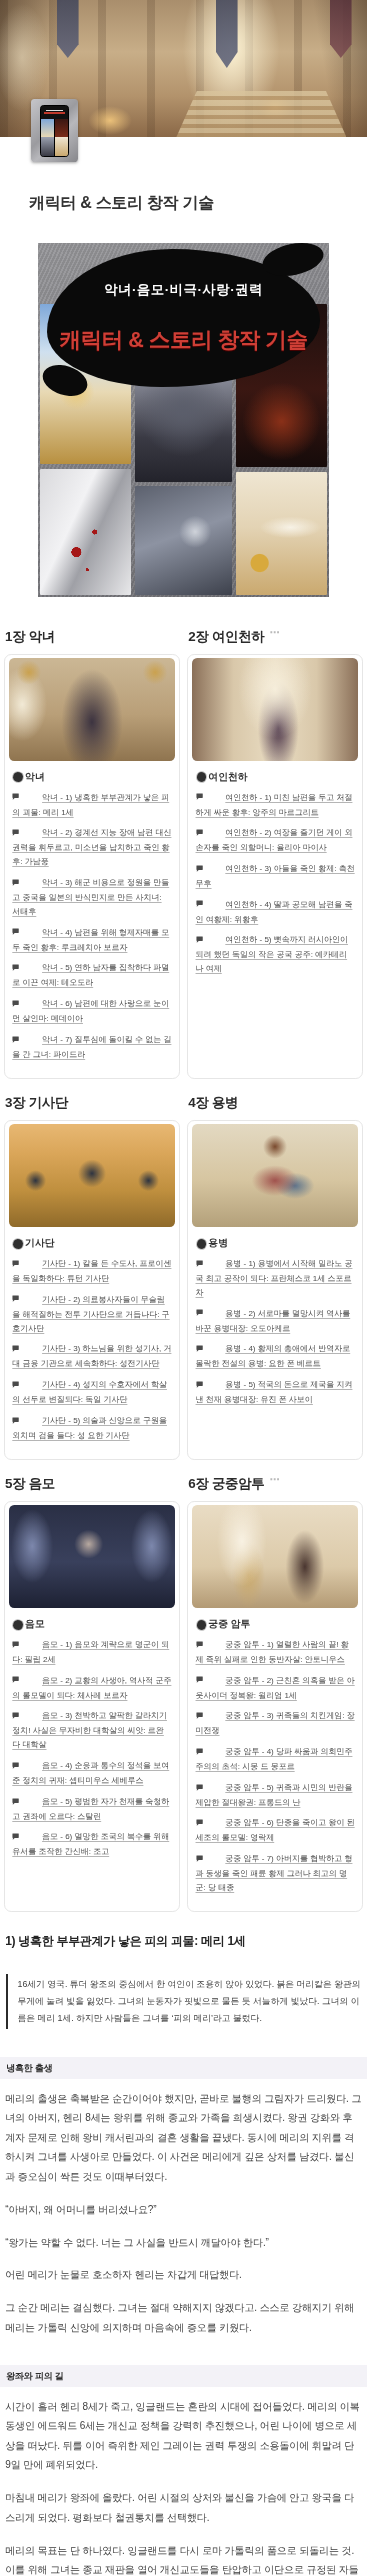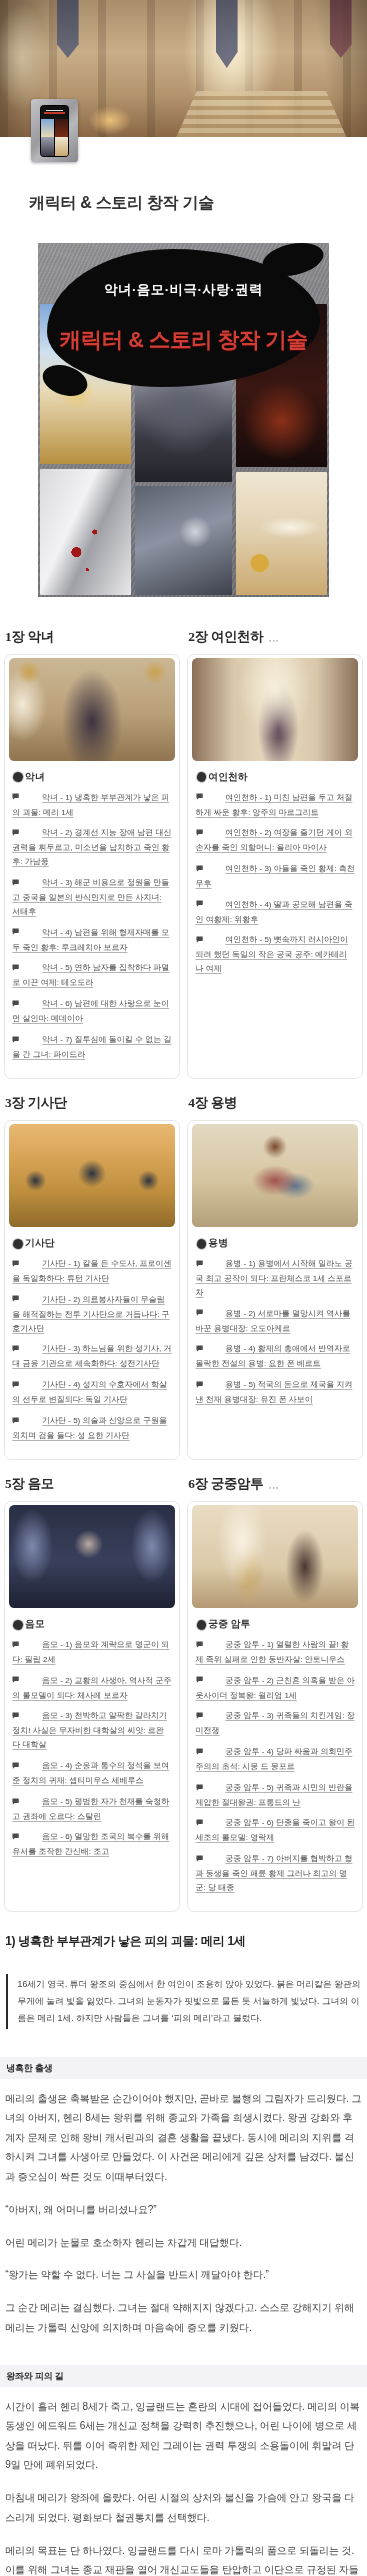--- a/index.html
+++ b/index.html
@@ -77,21 +77,21 @@
     display:flex;flex-direction:column;align-items:center;justify-content:center;gap:26px;}
   .splat:before,.splat:after{content:"";position:absolute;background:#0a0a0a;border-radius:50%;}
   .splat:before{width:46px;height:29px;left:-5.2px;bottom:-8.2px;transform:rotate(18deg);}
   .splat:after{width:62px;height:31px;right:-4.1px;top:-5.2px;transform:rotate(-12deg);}
   .cover-sub{color:#fff;font-size:13.4px;font-weight:bold;letter-spacing:0.5px;z-index:4;}
   .cover-title{color:#cf3f36;font-size:21.6px;font-weight:bold;letter-spacing:-0.5px;z-index:4;text-shadow:0 0.5px 0 #400;}
 
   
   #sections{display:grid;grid-template-columns:1fr 1fr;column-gap:7.7px;padding:0 4.1px;margin-top:15.5px;}
   .chapter{display:flex;flex-direction:column;}
-  .chapter-heading{margin:15.5px 1px 8.2px 1px;font-size:13.4px;font-weight:bold;color:#2b2b2b;letter-spacing:-0.3px;display:flex;align-items:flex-end;gap:5.2px;font-family:Liberation Serif, serif;}
+  .chapter-heading{margin:15.5px 1px 8.2px 1px;font-size:13.4px;font-weight:bold;color:#2b2b2b;letter-spacing:-0.3px;display:flex;align-items:flex-start;gap:5.2px;}
   .more{color:#b9b9b9;font-size:10.3px;font-weight:bold;letter-spacing:0.5px;line-height:1;}
   .card{flex:1;border:0.5px solid #e6e6e6;border-radius:7.2px;padding:2.1px 7.2px 9.3px 7.2px;background:#fff;}
   .card-art{height:103px;border-radius:5.2px;margin:0.5px -3.6px 0 -3.6px;}
   .a-throne{background:radial-gradient(circle 17.5px at 12% 14%, #caa14e, transparent 70%),
     radial-gradient(circle 17.5px at 88% 14%, #caa14e, transparent 70%),
     radial-gradient(ellipse 36px 62px at 50% 62%, #3c3340, transparent 85%),
     radial-gradient(ellipse 31px 46px at 8% 45%, #f2ead6, transparent 80%),
     linear-gradient(180deg,#cbb795 0%,#b99f78 55%,#8f744f 100%);}
   .a-hall{background:radial-gradient(ellipse 46px 62px at 50% 30%, #f6eedb, transparent 80%),
     radial-gradient(ellipse 25px 57px at 52% 68%, #4a3347, transparent 82%),
@@ -474,22 +474,22 @@
     </div>
   </section>
 </div>
 
   <article id="article">
       <h2 class="art-h2">1) 냉혹한 부부관계가 낳은 피의 괴물: 메리 1세</h2>
       <blockquote>16세기 영국. 튜더 왕조의 중심에서 한 여인이 조용히 앉아 있었다. 붉은 머리칼은 왕관의 무게에 눌려 빛을 잃었다. 그녀의 눈동자가 핏빛으로 물든 듯 서늘하게 빛났다. 그녀의 이름은 메리 1세. 하지만 사람들은 그녀를 ‘피의 메리’라고 불렀다.</blockquote>
       <h3 class="band">냉혹한 출생</h3>
       <p>메리의 출생은 축복받은 순간이어야 했지만, 곧바로 불행의 그림자가 드리웠다. 그녀의 아버지, 헨리 8세는 왕위를 위해 종교와 가족을 희생시켰다. 왕권 강화와 후계자 문제로 인해 왕비 캐서린과의 결혼 생활을 끝냈다. 동시에 메리의 지위를 격하시켜 그녀를 사생아로 만들었다. 이 사건은 메리에게 깊은 상처를 남겼다. 불신과 증오심이 싹튼 것도 이때부터였다.</p>
       <p>“아버지, 왜 어머니를 버리셨나요?”</p>
+      <p>“왕가는 약할 수 없다. 너는 그 사실을 반드시 깨달아야 한다.”</p>
       <p>어린 메리가 눈물로 호소하자 헨리는 차갑게 대답했다.</p>
-      <p>“왕가는 약할 수 없다. 너는 그 사실을 반드시 깨달아야 한다.”</p>
       <p>그 순간 메리는 결심했다. 그녀는 절대 약해지지 않겠다고. 스스로 강해지기 위해 메리는 가톨릭 신앙에 의지하며 마음속에 증오를 키웠다.</p>
       <h3 class="band">왕좌와 피의 길</h3>
       <p>시간이 흘러 헨리 8세가 죽고, 잉글랜드는 혼란의 시대에 접어들었다. 메리의 이복동생인 에드워드 6세는 개신교 정책을 강력히 추진했으나, 어린 나이에 병으로 세상을 떠났다. 뒤를 이어 즉위한 제인 그레이는 권력 투쟁의 소용돌이에 휘말려 단 9일 만에 폐위되었다.</p>
       <p>마침내 메리가 왕좌에 올랐다. 어린 시절의 상처와 불신을 가슴에 안고 왕국을 다스리게 되었다. 평화보다 철권통치를 선택했다.</p>
       <p>메리의 목표는 단 하나였다. 잉글랜드를 다시 로마 가톨릭의 품으로 되돌리는 것. 이를 위해 그녀는 종교 재판을 열어 개신교도들을 탄압하고 이단으로 규정된 자들을 처형했다. 종교적 열망이 그녀를 더욱 잔인하게 만들었다.</p>
       <p>“배신자는 모두 처형하라. 하느님의 뜻이다!”</p>
       <p>메리의 목소리는 차갑고도 강했다.</p>
       <p>그녀의 명령 아래, 화형대에서 불타는 개신교도들의 비명이 도시에 울려 퍼졌다. 화염 속에서 메리의 이름은 두려움과 공포의 상징이었다. 사람들은 그녀를 ‘피의 메리’라 불렀다. 여왕으로서의 권위를 지키기 위해 민중의 신뢰보다는 공포를 주입한 것이다.</p>
     </article>
 

